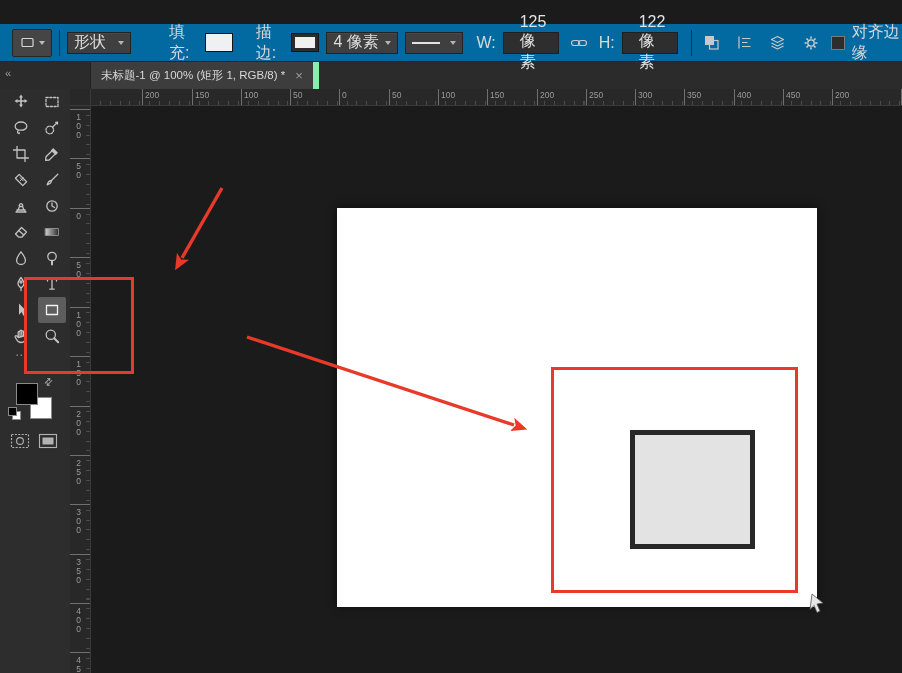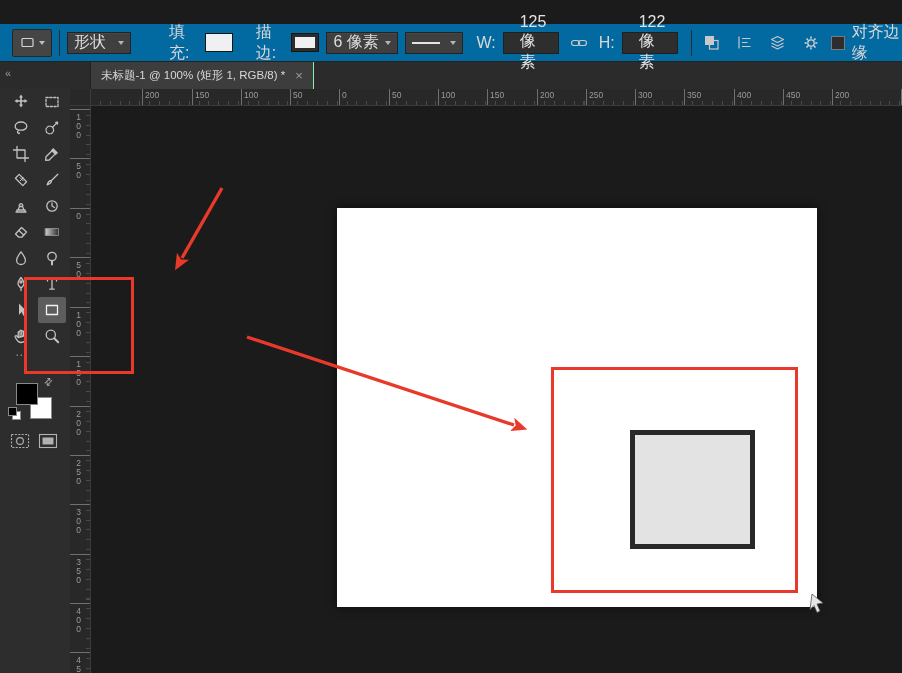--- a/index.html
+++ b/index.html
@@ -35,21 +35,21 @@
   .field{width:56px;height:22px;background:#2e2e2e;border:1px solid #1f1f1f;color:#e2e2e2;
          display:flex;align-items:center;padding:0 16px;box-sizing:border-box;flex:none;}
   .icon-btn{width:26px;height:24px;display:flex;align-items:center;justify-content:center;flex:none;}
   .checkbox{width:12px;height:12px;background:#2d2d2d;border:1px solid #7a7a7a;flex:none;}
   .sep{width:1px;height:26px;background:#2b2b2b;flex:none;}
 
   
   .tabbar{position:absolute;left:0;top:62px;width:902px;height:27px;background:#2b2b2b;z-index:15;}
   .collapse{position:absolute;left:5px;top:5px;color:#9b9b9b;font-size:11px;letter-spacing:-2px;}
   .tab{position:absolute;left:90px;top:0;height:27px;background:#3d3d3d;border-left:1px solid #212121;
-       border-right:1px solid #86efac;display:flex;align-items:center;gap:10px;padding:0 10px;
+       border-right:6px solid #86efac;display:flex;align-items:center;gap:10px;padding:0 10px;
        font-size:11.5px;color:#d8d8d8;white-space:nowrap;justify-content:flex-end;}
   .tab-close{color:#9b9b9b;font-size:13px;line-height:13px;}
 
   
   .toolbar{position:absolute;left:0;top:89px;width:70px;height:584px;background:#2d2d2d;z-index:10;}
   .tool{position:absolute;width:28px;height:26px;display:flex;align-items:center;justify-content:center;border-radius:2px;}
   .tool.sel{background:#5d5d5d;}
   .tool svg{stroke:#c2c2c2;fill:none;stroke-width:1.3;stroke-linecap:round;stroke-linejoin:round;}
   .tool.sel svg{stroke:#f2f2f2;}
   .tool-more{position:absolute;left:7px;top:260px;width:28px;height:14px;color:#8f8f8f;font-size:12px;
@@ -111,21 +111,21 @@
     <div class="sep"></div>
     <div class="dropdown shape-dd">
       <span>形状</span>
       <span class="dd-arrow"></span>
     </div>
     <span class="label" style="margin-left:31px">填充:</span>
     <div class="swatch fill-swatch"></div>
     <span class="label" style="margin-left:16px">描边:</span>
     <div class="swatch stroke-swatch"></div>
     <div class="dropdown px-dd">
-      <span>6 像素</span>
+      <span>4 像素</span>
       <span class="dd-arrow"></span>
     </div>
     <div class="dropdown line-dd">
       <span class="line-sample"></span>
       <span class="dd-arrow"></span>
     </div>
     <span class="label" style="margin-left:6px">W:</span>
     <div class="field">125 像素</div>
     <div class="icon-btn">
       <svg width="18" height="14" viewBox="0 0 18 14">

